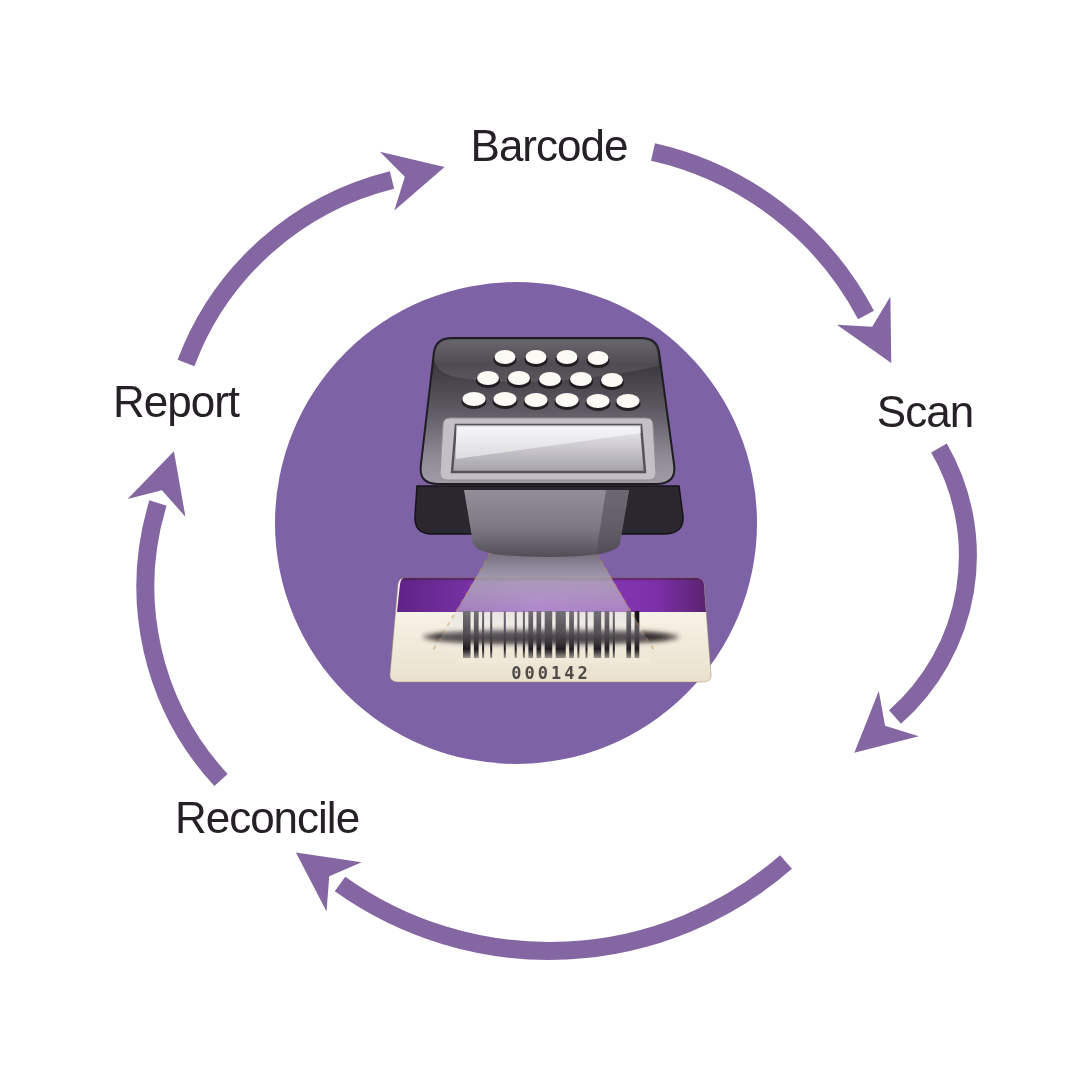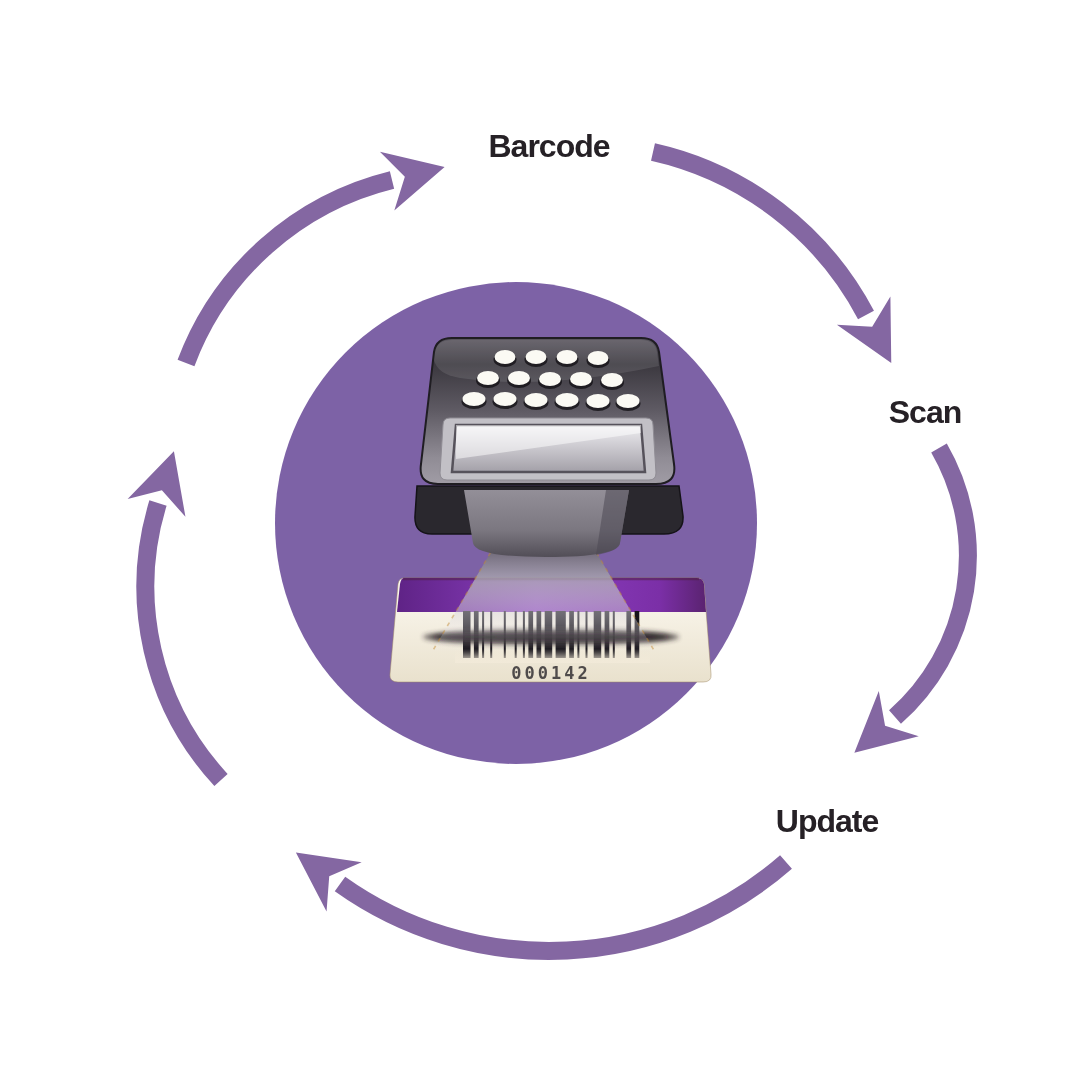--- a/index.html
+++ b/index.html
@@ -3,21 +3,21 @@
 <meta charset="utf-8">
 <style>
   html,body{margin:0;padding:0;background:#ffffff;}
   .canvas{
     position:relative;width:1080px;height:1080px;background:#ffffff;
     font-family:"Liberation Sans",sans-serif;overflow:hidden;
   }
   .diagram-svg{position:absolute;left:0;top:0;width:1080px;height:1080px;}
   .stage{
     position:absolute;transform:translate(-50%,-50%);
-    font-size:32px;font-weight:700;letter-spacing:-1px;
+    font-size:44px;font-weight:400;letter-spacing:-1px;
     color:var(--text,#262126);white-space:nowrap;line-height:1;
   }
   .arrow-path{fill:none;stroke:var(--arrow,#8467A2);stroke-width:18;stroke-linecap:butt;}
 </style>
 </head>
 <body>
 
 <div class="canvas">
 
   <svg class="diagram-svg" viewBox="0 0 1080 1080">
@@ -163,14 +163,15 @@
 
       <path d="M 450 418 L 646 418 Q 653 418 653 425 L 656 473 Q 656 480 649 480 L 447 480
                Q 440 480 440 473 L 443 425 Q 443 418 450 418 Z" fill="#c2c0c6" stroke="#8f8c94" stroke-width="1"></path>
       <path d="M 456 425 L 641 425 L 645 472 L 452 472 Z" fill="url(#screenGrad)" stroke="#56525b" stroke-width="2.5"></path>
       <path d="M 456 425 L 641 425 L 641 433 L 456 459 Z" fill="#ffffff" opacity="0.5"></path>
     </g>
   </svg>
 
   <div class="stage" style="left:549px;top:146px">Barcode</div>
   <div class="stage" style="left:925px;top:412px">Scan</div>
-  <div class="stage" style="left:827px;top:821px">Update</div>
+  <div class="stage" style="left:267px;top:818px">Reconcile</div>
+  <div class="stage" style="left:176px;top:402px">Report</div>
 </div>
 
 </body></html>

